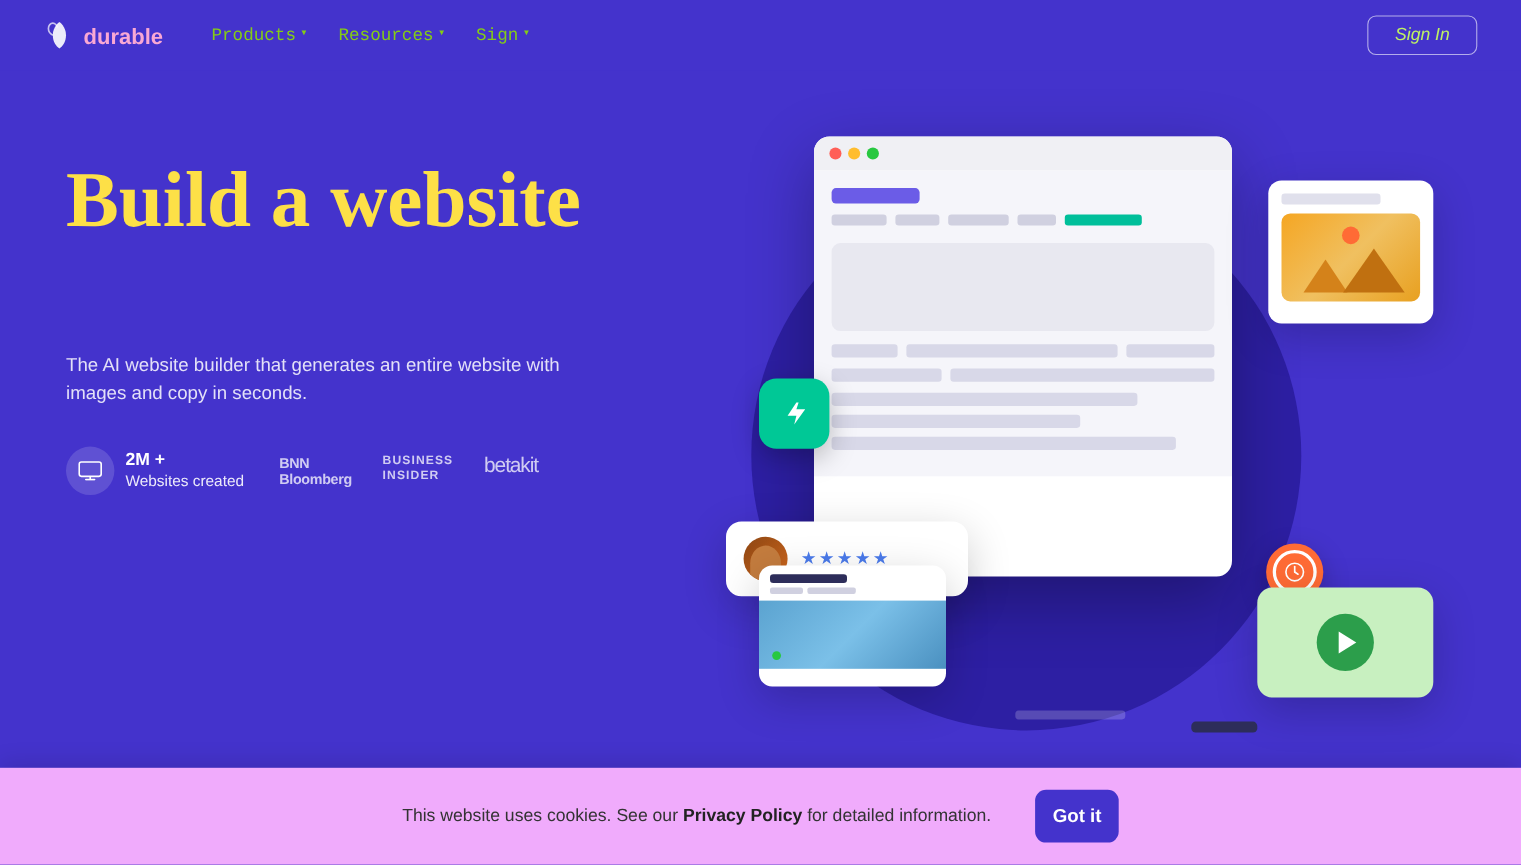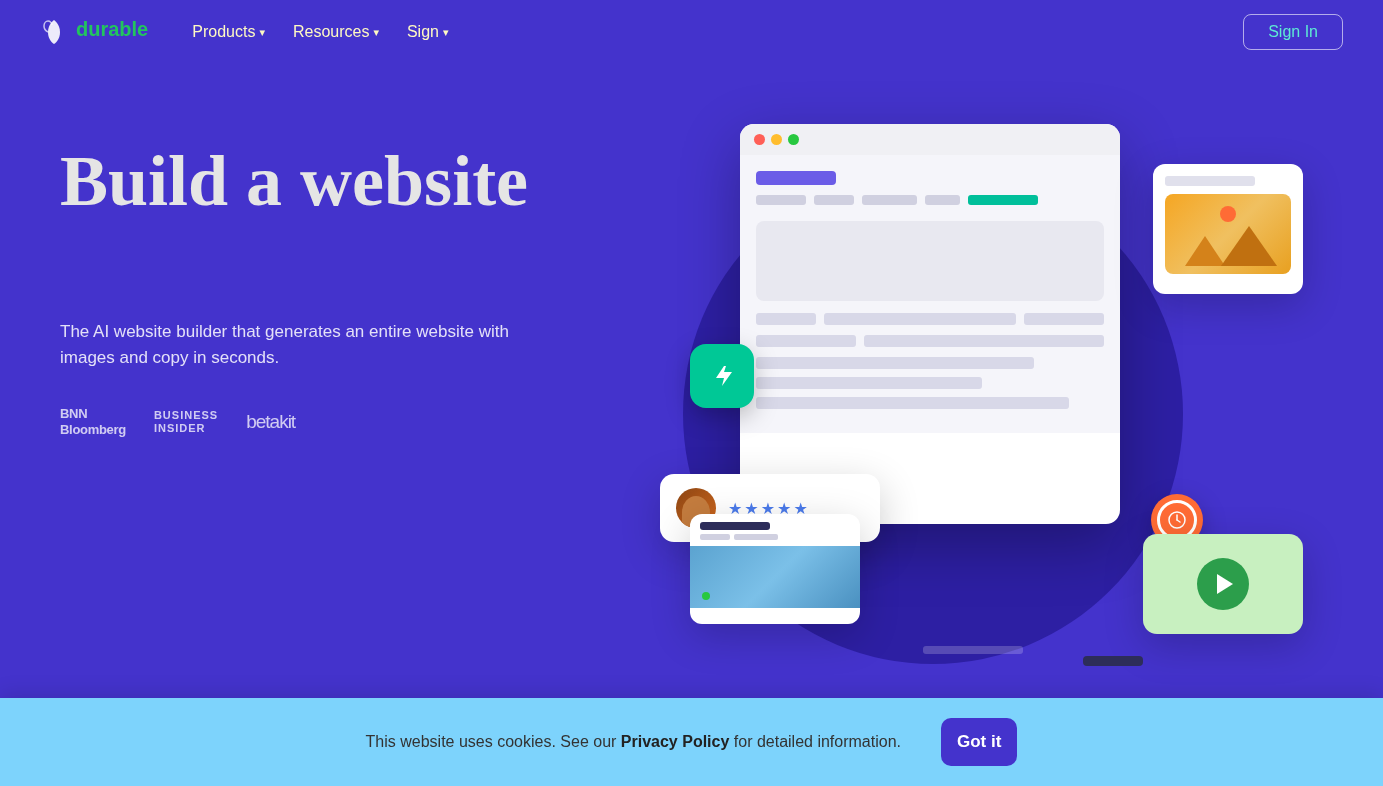--- a/index.html
+++ b/index.html
@@ -18,60 +18,62 @@
       display: flex;
       align-items: center;
       padding: 0 40px;
       height: 64px;
       background: #4433CC;
       position: relative;
       z-index: 10;
     }
     .nav-logo {
       display: flex;
-      align-items: flex-start;
+      align-items: flex-end;
       gap: 8px;
       font-size: 20px;
       font-weight: 600;
-      color: #22c55e;
+      color: #f9a8d4;
       text-decoration: none;
     }
     .nav-logo-icon {
       width: 28px;
       height: 28px;
     }
     .nav-links {
       display: flex;
       gap: 4px;
       margin-left: 32px;
     }
     .nav-link {
       display: flex;
-      align-items: center;
+      align-items: flex-start;
       gap: 4px;
-      color: #fef9c3;
+      color: #84cc16;
       text-decoration: none;
       padding: 8px 12px;
       font-size: 16px;
       font-weight: 500;
       cursor: pointer;
+      font-family: Liberation Mono, monospace;
     }
     .chevron {
       font-size: 11px;
     }
     .nav-signin {
       margin-left: auto;
       padding: 8px 24px;
       border: 1.5px solid rgba(255,255,255,0.6);
       border-radius: 8px;
       background: transparent;
-      color: #5eead4;
+      color: #bef264;
       font-size: 16px;
       font-weight: 500;
       cursor: pointer;
+      font-style: italic;
     }
 
     
     .hero {
       display: flex;
       align-items: flex-start;
       padding: 40px 60px 0 60px;
       position: relative;
       min-height: 680px;
       background: #4433CC;
@@ -94,21 +96,21 @@
       flex: 0 0 580px;
       padding-top: 40px;
       position: relative;
       z-index: 2;
     }
 
     .hero-title {
       font-size: 72px;
       font-weight: 800;
       line-height: 1.05;
-      color: #e5e5e5;
+      color: #fde047;
       font-family: Georgia, 'Times New Roman', serif;
       margin-bottom: 24px;
     }
 
     .hero-subtitle {
       font-size: 17px;
       color: rgba(255,255,255,0.85);
       line-height: 1.5;
       max-width: 460px;
       margin-bottom: 36px;
@@ -153,21 +155,21 @@
       font-size: 14px;
       line-height: 1.3;
       color: rgba(255,255,255,0.9);
     }
     .stat-number {
       font-size: 16px;
       font-weight: 700;
     }
     .press-logos {
       display: flex;
-      align-items: center;
+      align-items: flex-start;
       gap: 28px;
     }
     .press-logo {
       color: rgba(255,255,255,0.75);
       font-size: 15px;
       font-weight: 700;
       letter-spacing: -0.3px;
     }
 
     
@@ -488,21 +490,21 @@
       background: rgba(255,255,255,0.2);
       border-radius: 3px;
     }
 
     
     .cookie-banner {
       position: fixed;
       bottom: 0;
       left: 0;
       right: 0;
-      background: #7dd3fc;
+      background: #f0abfc;
       color: #222;
       display: flex;
       align-items: center;
       justify-content: center;
       padding: 20px 60px;
       gap: 40px;
       box-shadow: 0 -4px 20px rgba(0,0,0,0.12);
       z-index: 100;
     }
     .cookie-text {
@@ -557,20 +559,33 @@
 </nav>
 
 <section class="hero">
   <div class="hero-left">
     <h1 class="hero-title">
       <span>Build a website</span><br>
       <br>
     </h1>
     <p class="hero-subtitle">The AI website builder that generates an entire website with images and copy in seconds.</p>
     <div class="hero-stats">
+      <div class="stat-item">
+        <div class="stat-icon-wrap">
+          <svg width="22" height="18" viewBox="0 0 22 18" fill="none">
+            <rect x="1" y="1" width="20" height="13" rx="2" stroke="white" stroke-width="1.5" fill="none"></rect>
+            <line x1="7" y1="17" x2="15" y2="17" stroke="white" stroke-width="1.5" stroke-linecap="round"></line>
+            <line x1="11" y1="14" x2="11" y2="17" stroke="white" stroke-width="1.5"></line>
+          </svg>
+        </div>
+        <div>
+          <div class="stat-number">2M +</div>
+          <div class="stat-text">Websites created</div>
+        </div>
+      </div>
       <div class="press-logos">
         <span class="press-logo" style="font-size:13px; line-height:1.2;">BNN<br>Bloomberg</span>
         <span class="press-logo" style="font-size:11px; line-height:1.2; letter-spacing:1px; font-weight:800;">BUSINESS<br>INSIDER</span>
         <span class="press-logo" style="font-size:19px; font-weight:400; letter-spacing:-1px;">betakit</span>
       </div>
     </div>
   </div>
 
   <div class="hero-right">
 

